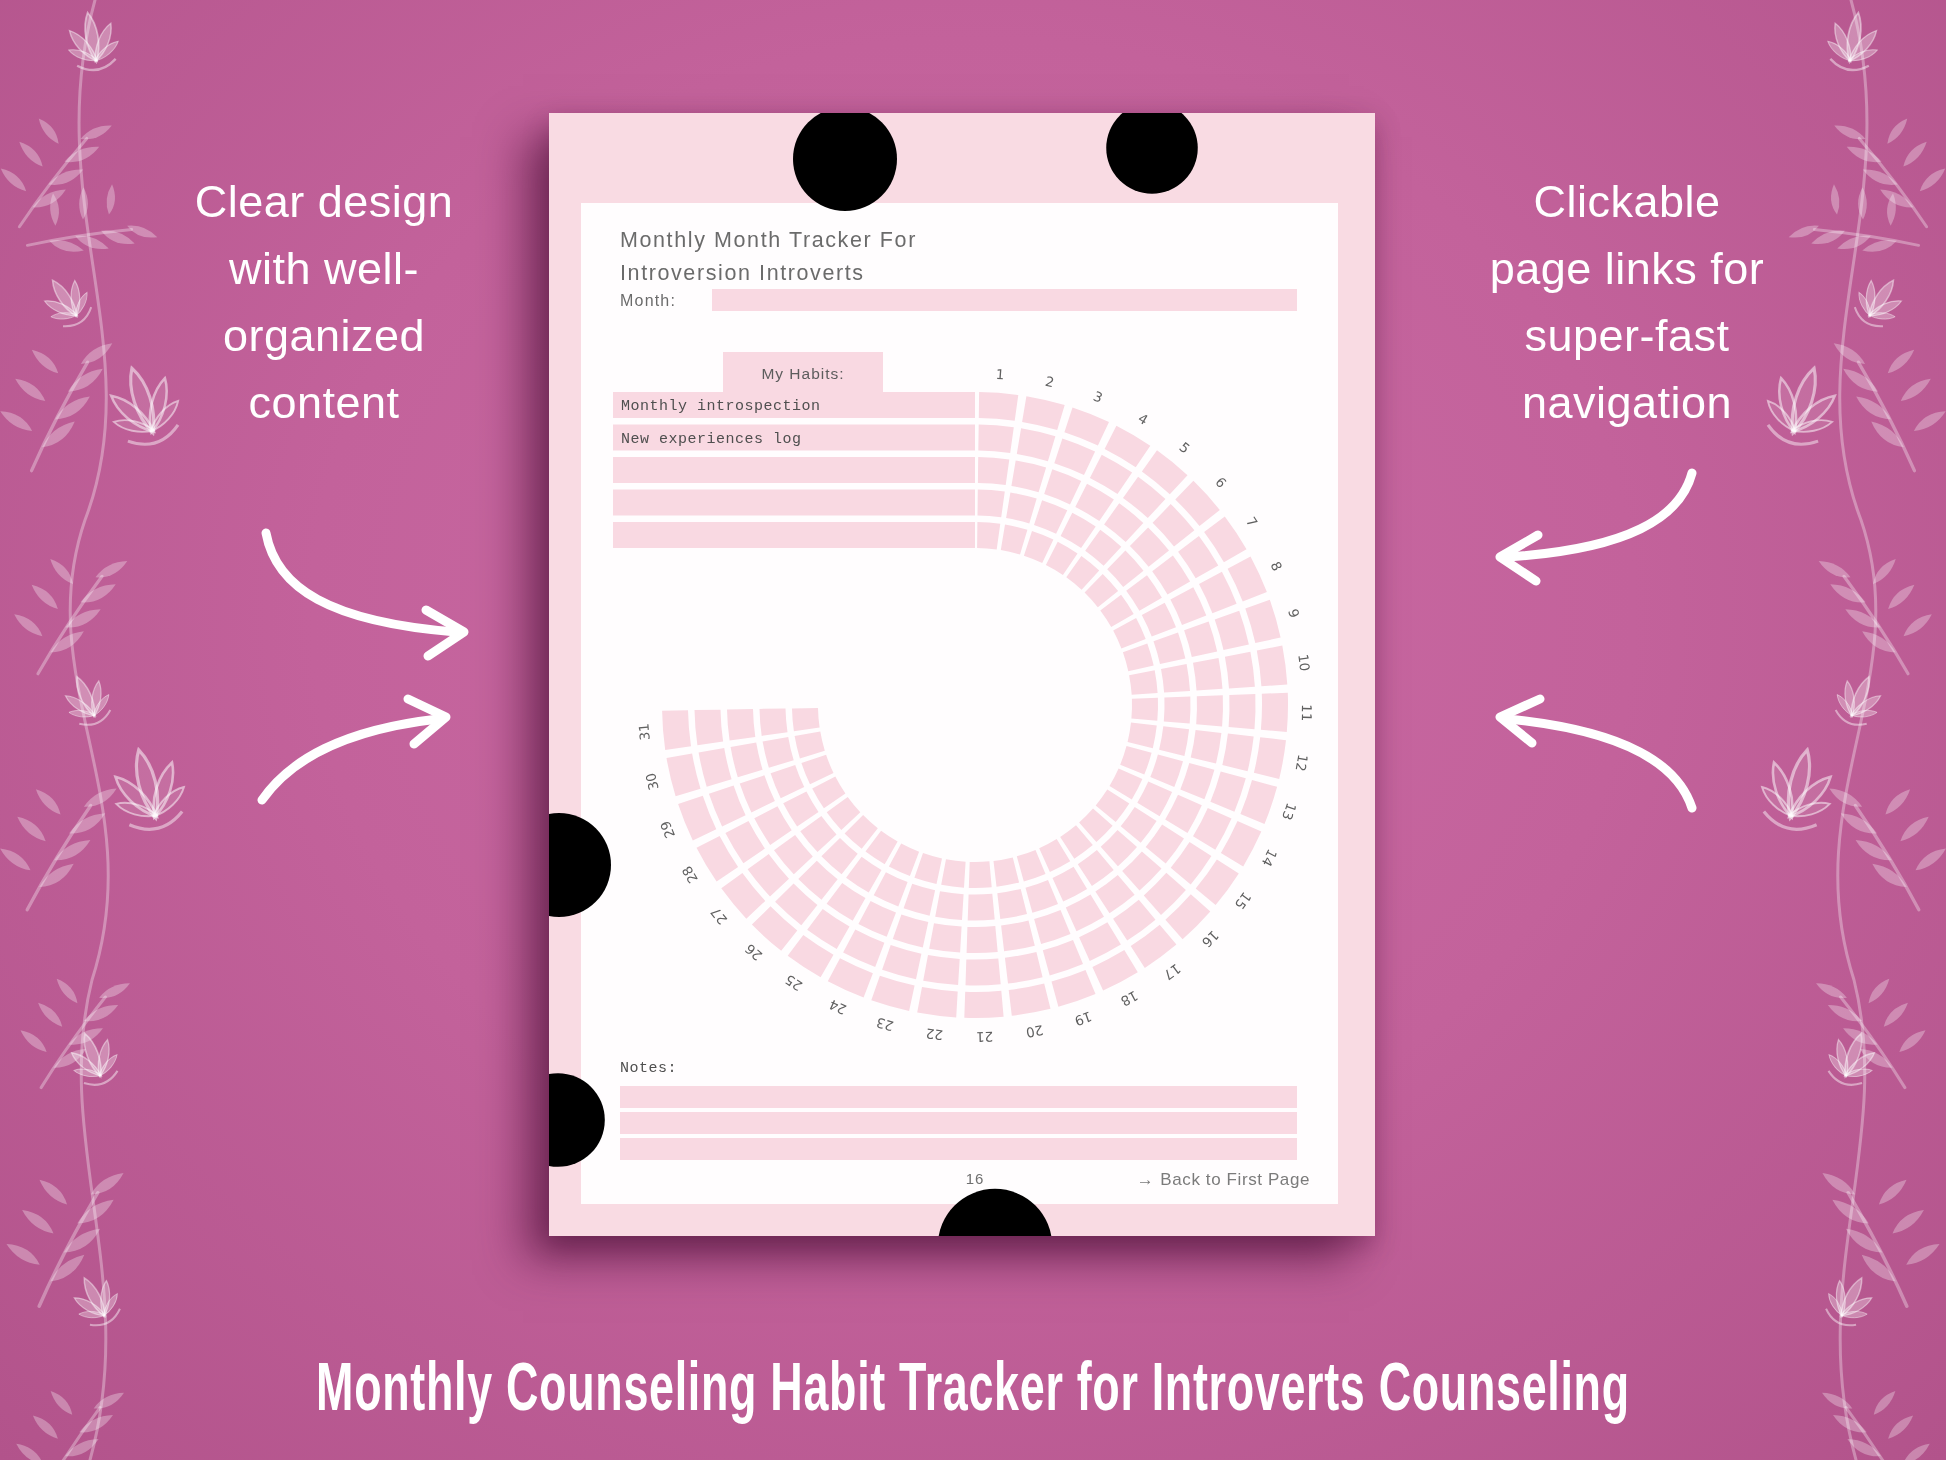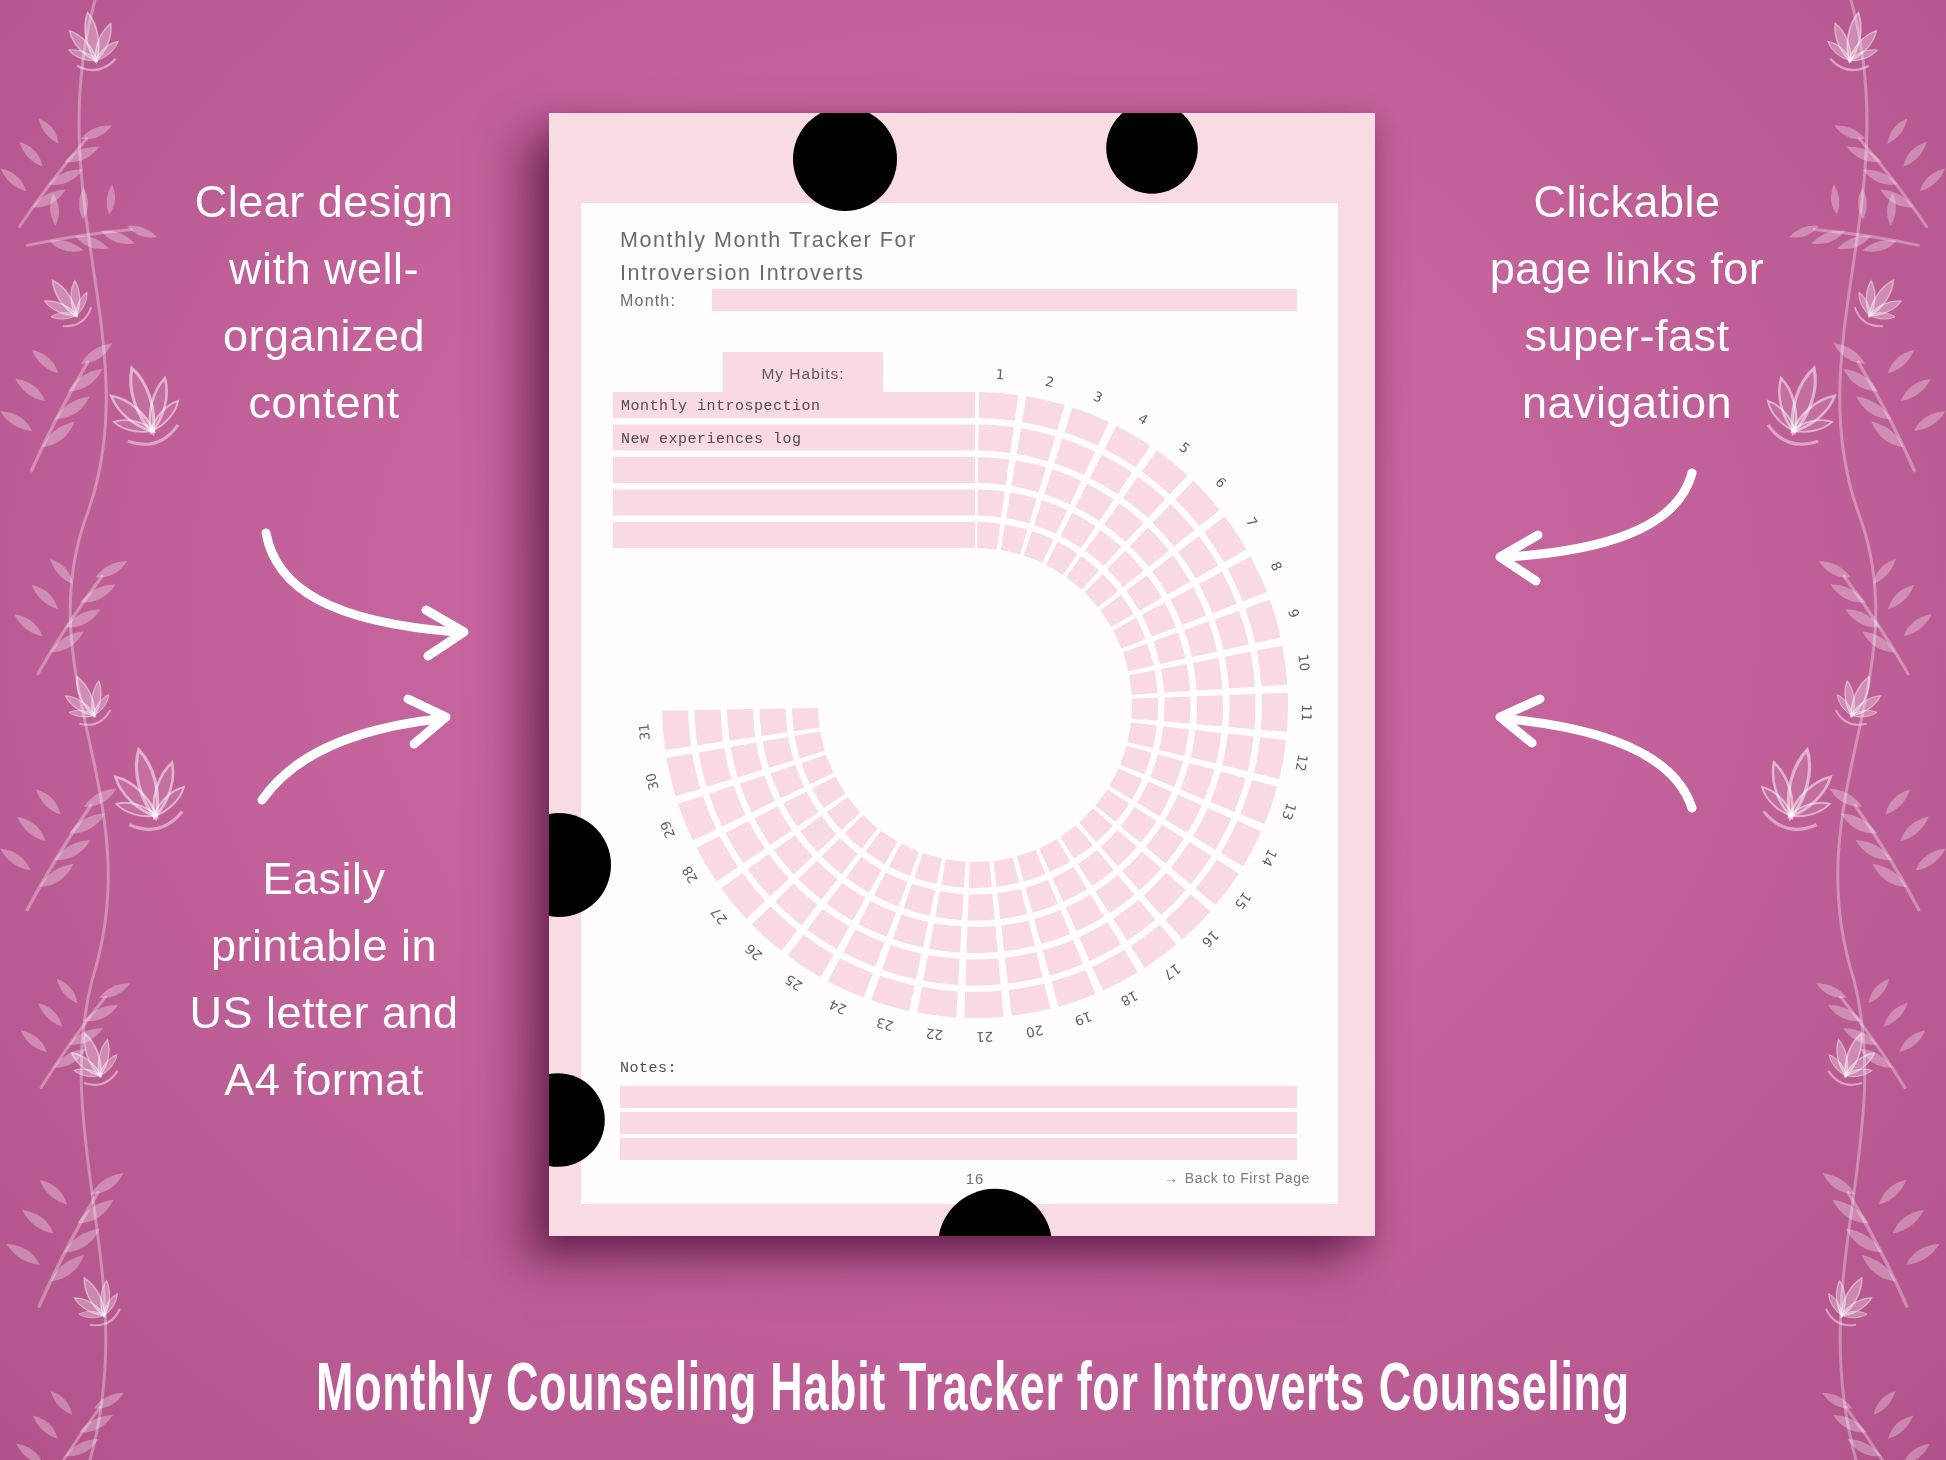--- a/index.html
+++ b/index.html
@@ -42,21 +42,21 @@
   .habits-box{
     position:absolute;left:723px;top:352px;width:160px;height:44px;background:#f9d9e2;
     display:flex;align-items:center;justify-content:center;
     color:#5d5d5d;font-size:15.5px;letter-spacing:1px;
   }
   .tracker{position:absolute;left:0;top:0;width:1946px;height:1460px;}
   .notes-label{position:absolute;left:620px;top:1060px;color:#4f4f4f;font-size:15px;font-family:"Liberation Mono","DejaVu Sans Mono",monospace;letter-spacing:.5px;}
   .note-line{position:absolute;left:620px;width:677px;height:22px;background:#f9d9e2;}
   .nl1{top:1086px}.nl2{top:1112px}.nl3{top:1138px}
   .page-num{position:absolute;left:900px;top:1170px;width:150px;text-align:center;color:#6f6f6f;font-size:15px;letter-spacing:1px;}
-  .back-link{position:absolute;left:1060px;top:1170px;width:250px;text-align:right;color:#7b7b7b;font-size:14px;letter-spacing:.6px;cursor:pointer;}
+  .back-link{position:absolute;left:1060px;top:1170px;width:250px;text-align:right;color:#7b7b7b;font-size:17px;letter-spacing:.6px;cursor:pointer;}
   .back-link .arr{margin-right:6px;}
   
   .banner{position:absolute;left:0;top:1348px;width:1946px;text-align:center;}
   .banner span{
     display:inline-block;transform:scale(.68,1.04);transform-origin:50% 50%;
     color:#ffffff;font-weight:700;font-size:66px;letter-spacing:1px;white-space:nowrap;
   }
 </style>
 </head>
 <body>
@@ -130,24 +130,20 @@
     <use href="#lotus" class="fl-solid" transform="translate(100,1075) rotate(-20) scale(1.05)"></use>
     <use href="#frond" transform="translate(48,1180) rotate(4) scale(1.15)"></use>
     <use href="#lotus" class="fl-solid" transform="translate(104,1315) rotate(-28)"></use>
     <use href="#frond" transform="translate(58,1392) rotate(10)"></use>
   </svg>
 
   <div class="caption" style="left:324px;top:168px">Clear design
 with well-
 organized
 content</div>
-  <div class="caption" style="left:324px;top:845px">Easily
-printable in
-US letter and
-A4 format</div>
   <div class="caption" style="left:1627px;top:168px">Clickable
 page links for
 super-fast
 navigation</div>
 
   <svg class="arrows" viewBox="0 0 1946 1460">
     <g>
       <path d="M 266 533 C 276 588, 330 622, 456 632"></path>
       <path d="M 426 610 L 464 632 L 428 656"></path>
     </g>

